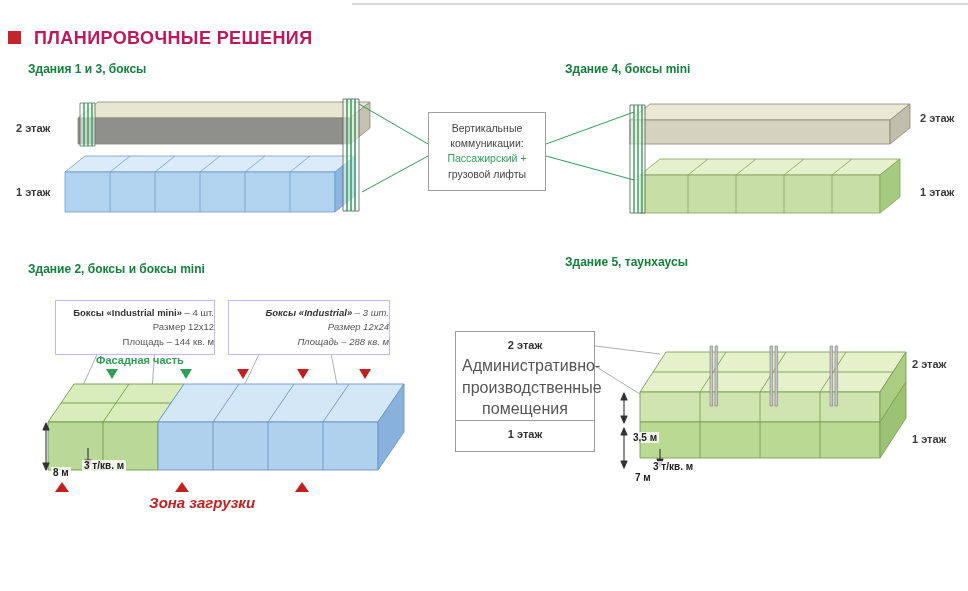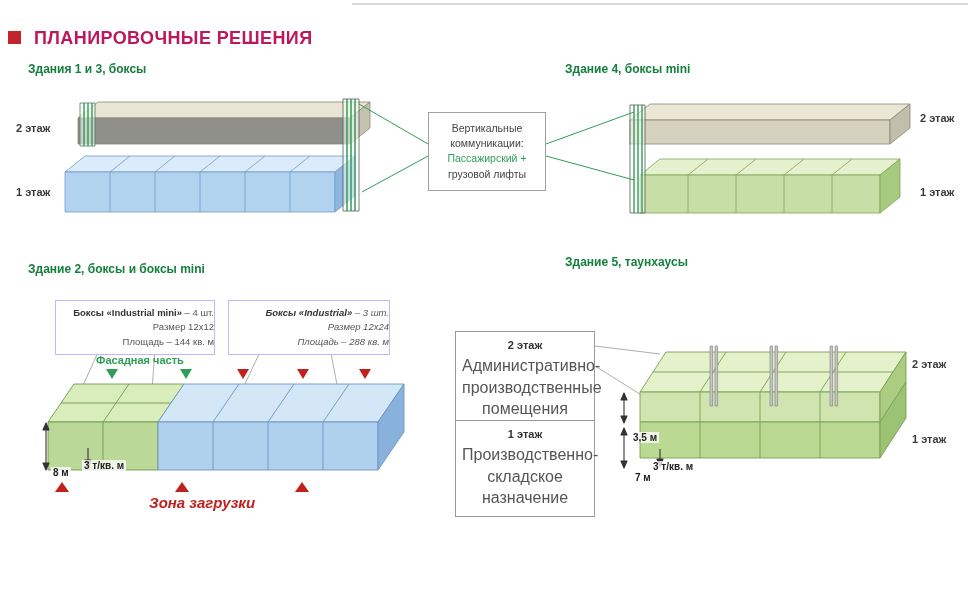--- a/index.html
+++ b/index.html
@@ -296,20 +296,19 @@
   <div class="dim-label dim-8m">8 м</div>
   <div class="dim-label dim-load-b2">3 т/кв. м</div>
   <div class="loading-label">Зона загрузки</div>
 
   <div class="b5-note b5-note-top">
     <div class="b5-note-title">2 этаж</div>
     <div class="b5-note-text">Административно-производственные помещения</div>
   </div>
   <div class="b5-note b5-note-bottom">
     <div class="b5-note-title">1 этаж</div>
-    <div class="b5-note-text">Производственно-складское назначение</div>
   </div>
 
   <div class="dim-label dim-35">3,5 м</div>
   <div class="dim-label dim-7">7 м</div>
   <div class="dim-label dim-load-b5">3 т/кв. м</div>
 
 </div>
 
 </body></html>

